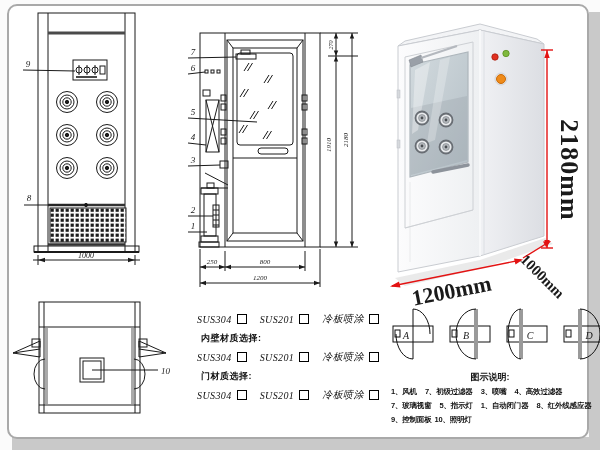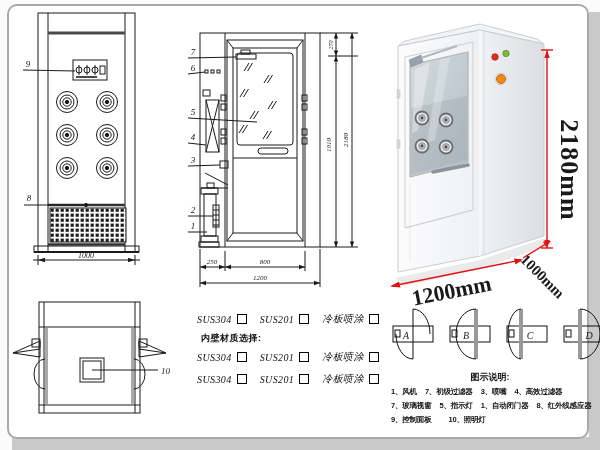--- a/index.html
+++ b/index.html
@@ -368,20 +368,21 @@
         </span>
       <span class="opt">
           <span>SUS201</span>
           <span class="cbx"></span>
         </span>
       <span class="opt">
           <span>冷板喷涂</span>
           <span class="cbx"></span>
         </span>
     </div>
+    <div class="mat-title">门材质选择:</div>
     <div class="mat-row">
       <span class="opt">
           <span>SUS304</span>
           <span class="cbx"></span>
         </span>
       <span class="opt">
           <span>SUS201</span>
           <span class="cbx"></span>
         </span>
       <span class="opt">
@@ -438,18 +439,18 @@
       <span>7、初级过滤器</span>
       <span>3、喷嘴</span>
       <span>4、高效过滤器</span>
     </div>
     <div class="lg-row">
       <span>7、玻璃视窗</span>
       <span>5、指示灯</span>
       <span>1、自动闭门器</span>
       <span>8、红外线感应器</span>
     </div>
-    <div class="lg-row" style="gap:17px">
+    <div class="lg-row" style="gap:3px">
       <span>9、控制面板</span>
       <span>10、照明灯</span>
     </div>
   </div>
 </div>
 
 </body></html>

